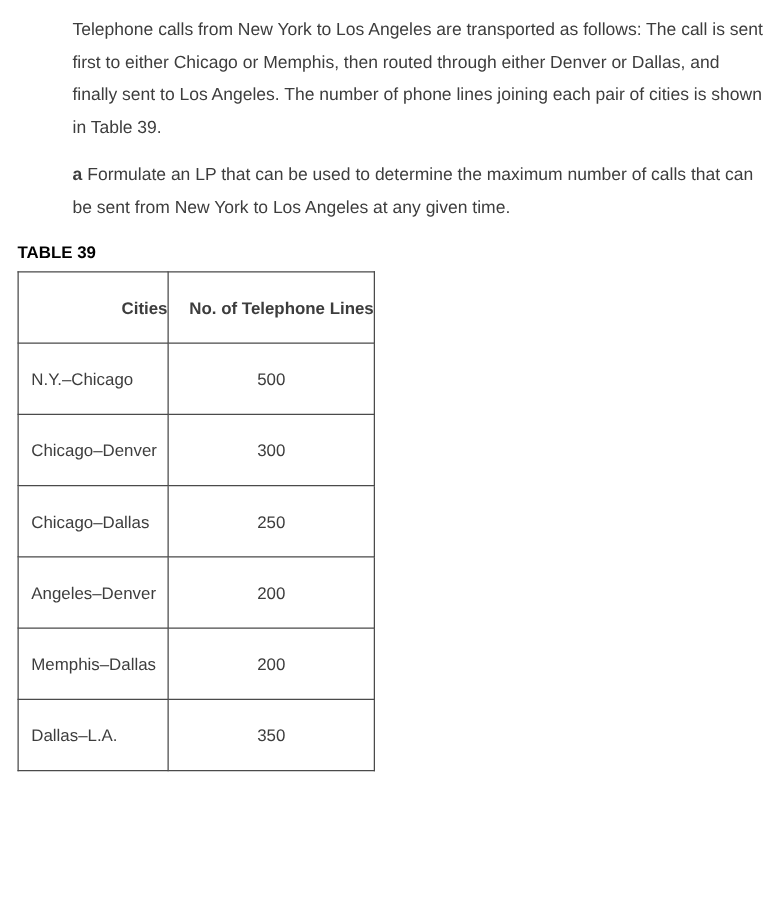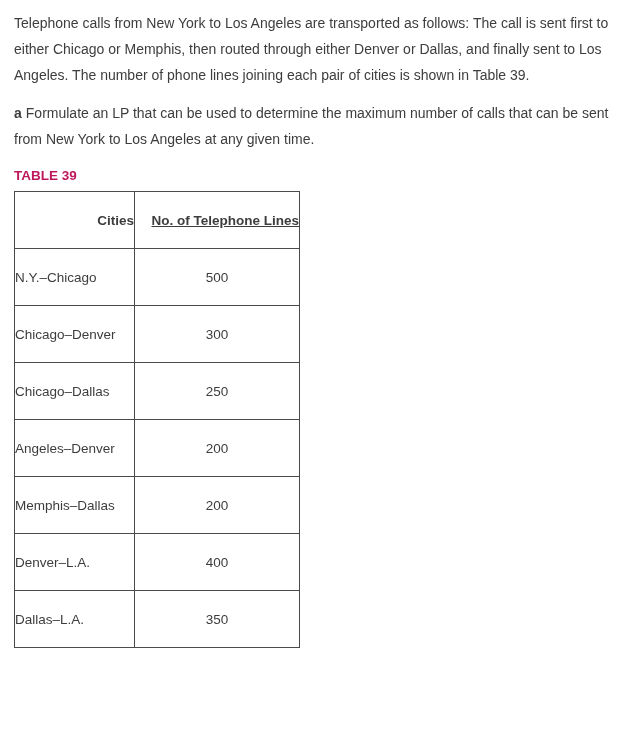--- a/index.html
+++ b/index.html
@@ -13,32 +13,33 @@
     font-family: "Liberation Sans", "DejaVu Sans", sans-serif;
     color: #3d3d3d;
     padding: 10px 14px 14px 14px;
   }
 
   .para {
     font-size: 14px;
     line-height: 26px;
     margin-bottom: 12px;
     max-width: 600px;
+    margin-left: 44px;
   }
 
   .part-label {
     font-weight: bold;
     margin-right: 4px;
   }
 
   .table-title {
     font-size: 13.5px;
     font-weight: bold;
     margin: 16px 0 8px 0;
-    color: #be185d;
+    color: #000000;
   }
 
   table.lines-table {
     border-collapse: collapse;
     margin-left: 0;
   }
 
   table.lines-table th,
   table.lines-table td {
     border: 1px solid #4a4a4a;
@@ -50,30 +51,30 @@
 
   table.lines-table th {
     font-weight: bold;
     text-align: right;
     padding-left: 10px;
   }
 
   table.lines-table td.col-cities {
     width: 120px;
     text-align: left;
-    padding-left: 0;
+    padding-left: 10px;
   }
 
   table.lines-table td.col-lines {
     width: 165px;
     text-align: center;
   }
 
   table.lines-table th.col-cities { width: 120px; }
-  table.lines-table th.col-lines  { width: 165px; text-decoration: underline; }
+  table.lines-table th.col-lines  { width: 165px; }
 </style>
 </head>
 <body>
 
 <div>
   <p class="para">Telephone calls from New York to Los Angeles are transported as follows: The call is sent first to either Chicago or Memphis, then routed through either Denver or Dallas, and finally sent to Los Angeles. The number of phone lines joining each pair of cities is shown in Table 39.</p>
 
   <p class="para">
     <span class="part-label">a</span><span>Formulate an LP that can be used to determine the maximum number of calls that can be sent from New York to Los Angeles at any given time.</span>
   </p>
@@ -104,21 +105,17 @@
     </tr>
     <tr>
       <td class="col-cities">Angeles–Denver</td>
       <td class="col-lines">200</td>
     </tr>
     <tr>
       <td class="col-cities">Memphis–Dallas</td>
       <td class="col-lines">200</td>
     </tr>
     <tr>
-      <td class="col-cities">Denver–L.A.</td>
-      <td class="col-lines">400</td>
-    </tr>
-    <tr>
       <td class="col-cities">Dallas–L.A.</td>
       <td class="col-lines">350</td>
     </tr>
   </tbody>
 </table>
 
 </body></html>

